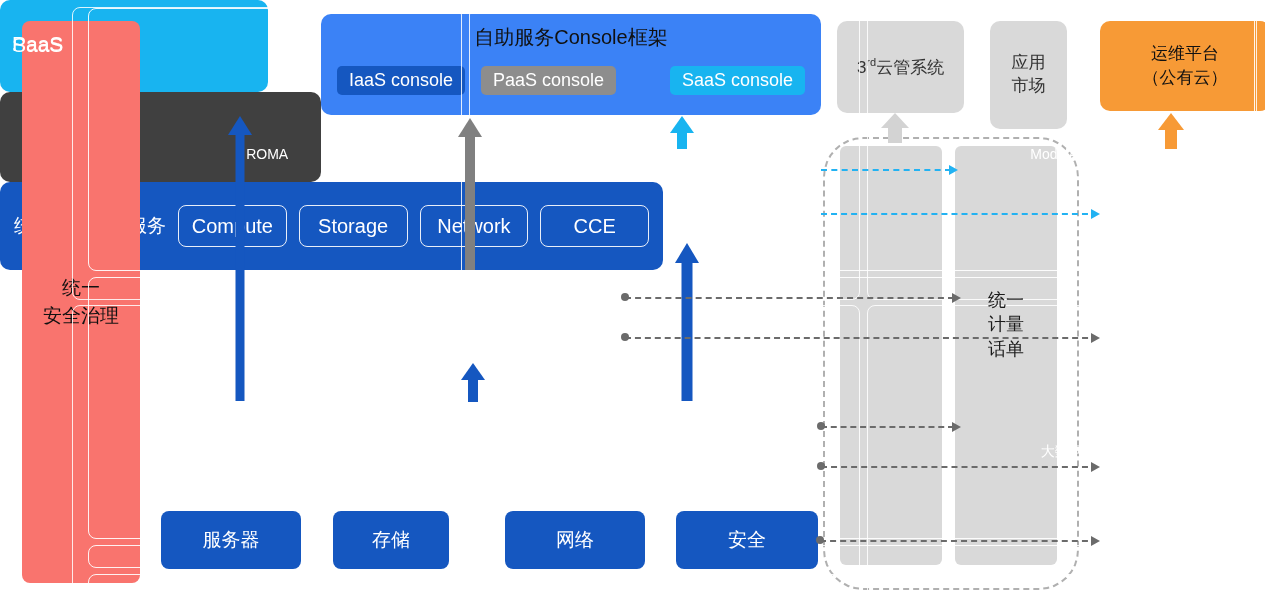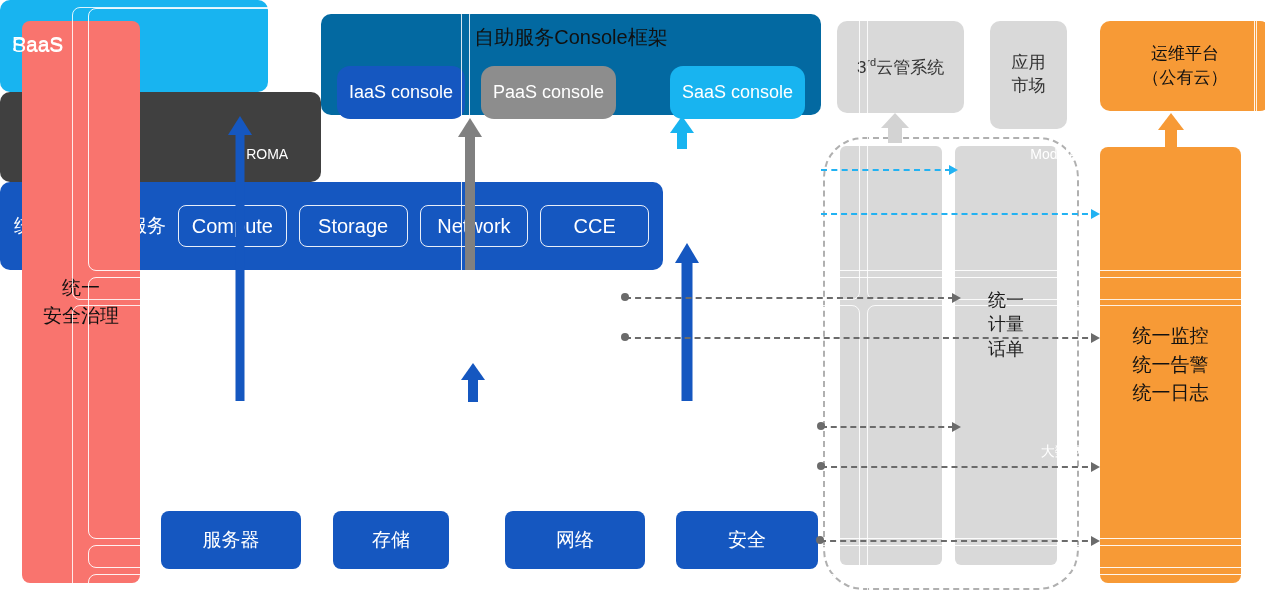--- a/index.html
+++ b/index.html
@@ -25,30 +25,30 @@
   
   .apigw {
     left: 155px; top: 21px; width: 145px; height: 90px;
     background: #e2f0dd; color: #222; font-size: 19px;
     border-radius: 10px;
   }
 
   
   .consoleframe {
     left: 321px; top: 14px; width: 500px; height: 101px;
-    background: #0369a1; border-radius: 10px;
+    background: #3b82f6; border-radius: 10px;
     display: block;
   }
   .consoleframe .cf-title {
     position: absolute; left: 0; right: 0; top: 10px;
     text-align: center; font-size: 20px; color: #111;
   }
   .cf-chips { position: absolute; left: 0; right: 0; top: 52px; display: flex; justify-content: space-around; padding: 0 8px; }
   .chip {
-    color: #fff; font-size: 18px; padding: 16px 12px; border-radius: 13px; white-space: nowrap;
+    color: #fff; font-size: 18px; padding: 4px 12px; border-radius: 5px; white-space: nowrap;
   }
   .chip.iaas { background: #1557c0; }
   .chip.paas { background: #8d8d8d; }
   .chip.saas { background: #18b4f0; margin-left: 38px; }
 
   
   .graytop {
     background: #d9d9d9; color: #333; font-size: 17px; line-height: 1.35;
     border-radius: 10px;
   }
@@ -182,27 +182,20 @@
     </div>
   </div>
 
   <div class="node rr opstop">
     <div>
       <div>运维平台</div>
       <div>（公有云）</div>
     </div>
   </div>
 
-  <div class="node rr opscol">
-    <div>
-      <div>统一监控</div>
-      <div>统一告警</div>
-      <div>统一日志</div>
-    </div>
-  </div>
 
   <div class="bracket"></div>
   <div class="graycol gc1"></div>
   <div class="graycol gc2"></div>
   <div class="gclabel gl2">
     <div>统一</div>
     <div>计量</div>
     <div>话单</div>
   </div>
 

